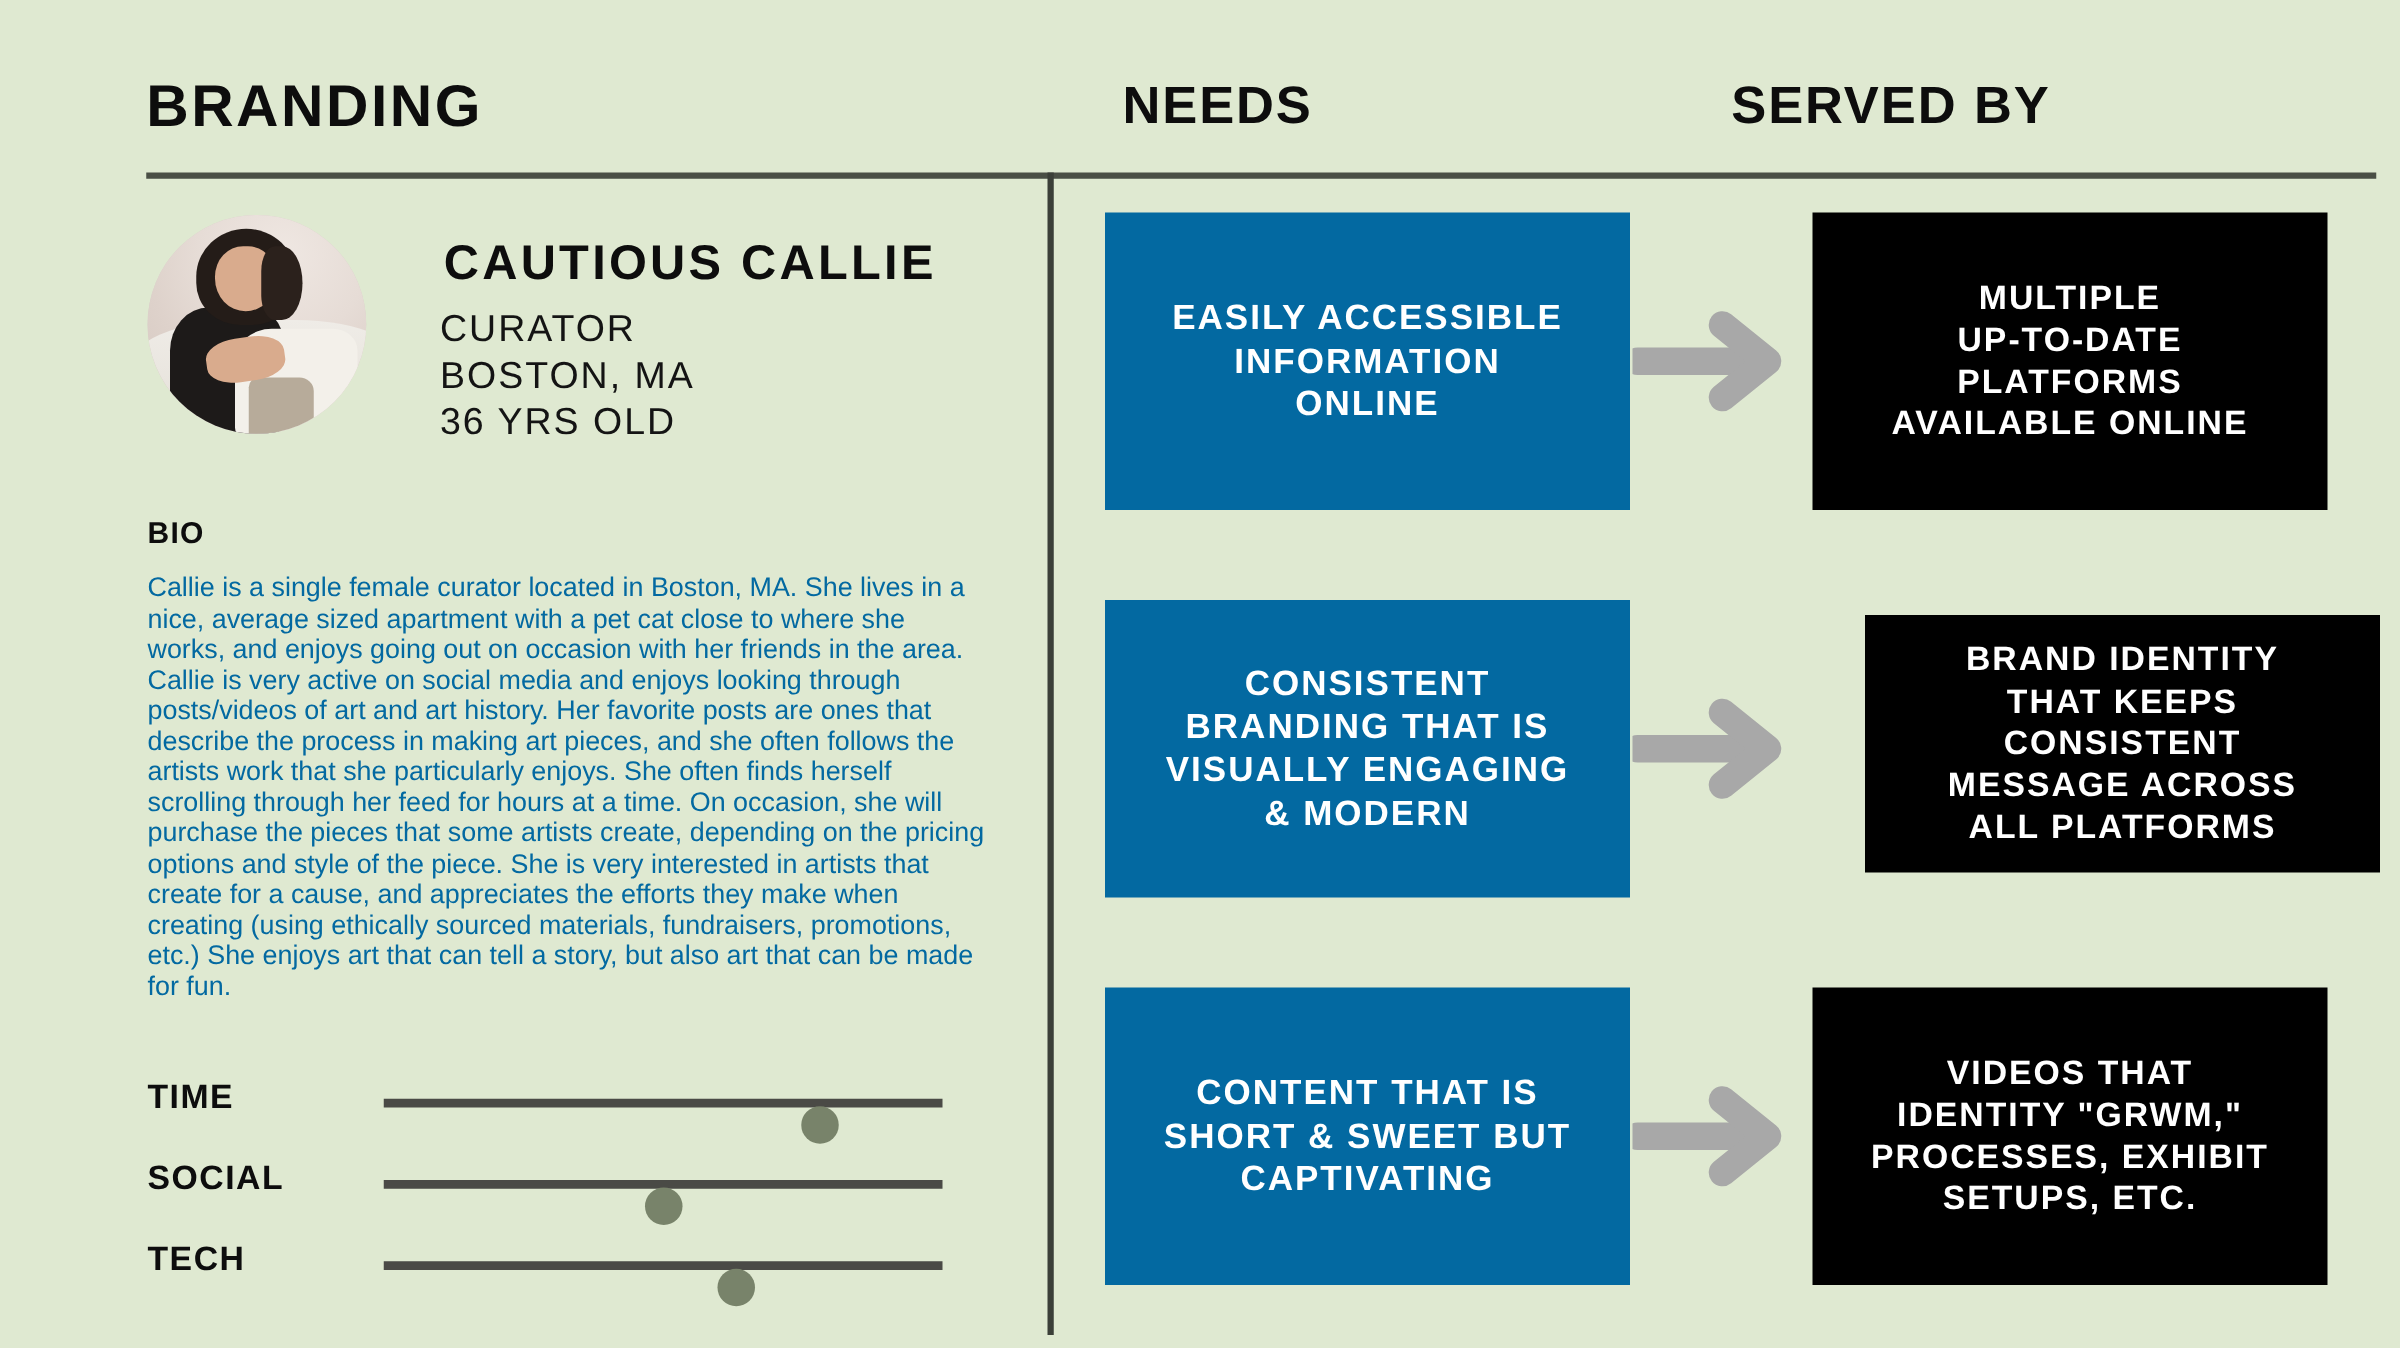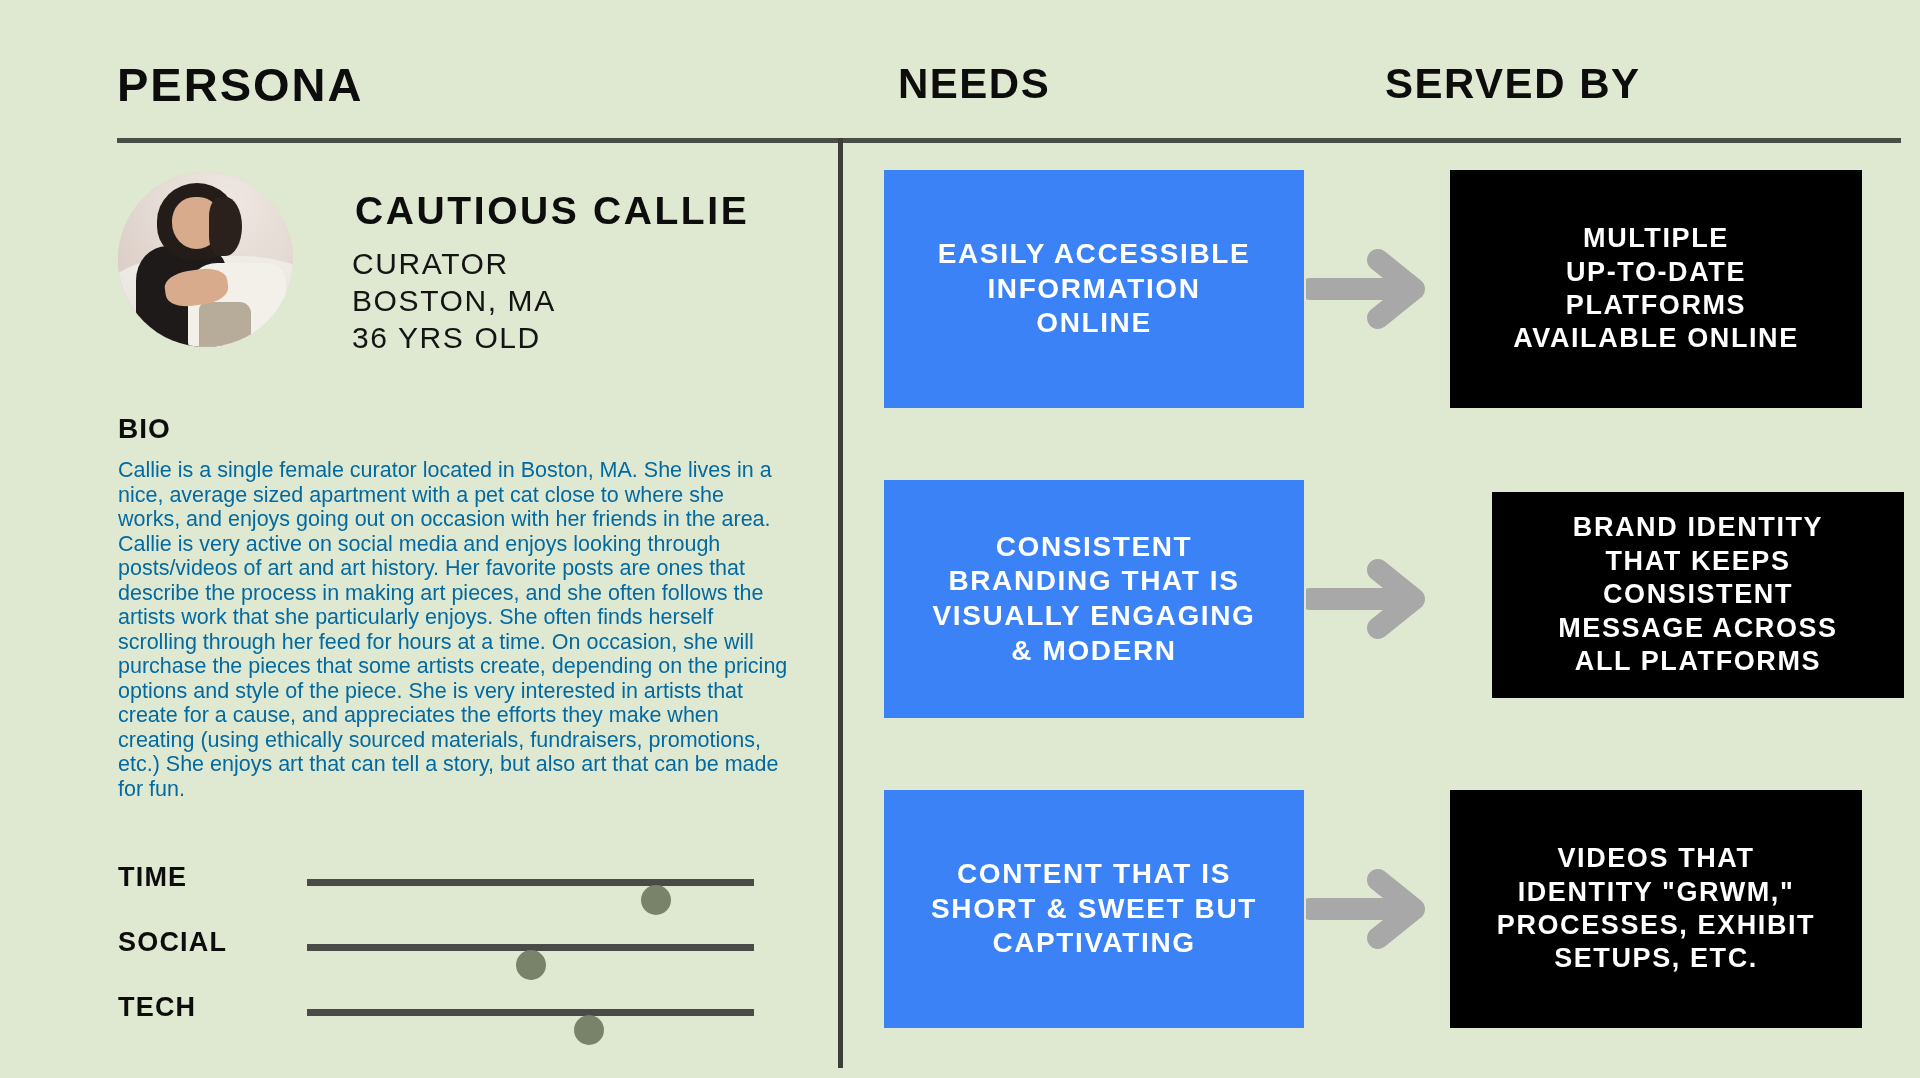--- a/index.html
+++ b/index.html
@@ -174,21 +174,21 @@
     line-height: 37px;
     color: #141414;
     white-space: pre-line;
   }
 
   
   #bio-title {
     position: absolute;
     left: 118px;
     top: 413px;
-    font-size: 28px;
+    font-size: 24px;
     font-weight: bold;
     letter-spacing: 1px;
     color: #0d0d0d;
   }
   #bio-text {
     position: absolute;
     left: 118px;
     top: 458px;
     width: 672px;
     font-size: 21.5px;
@@ -248,21 +248,21 @@
     font-weight: bold;
     letter-spacing: 1.6px;
     line-height: 1.24;
     white-space: pre-line;
     box-sizing: border-box;
     padding: 8px 14px;
   }
   .need-box {
     left: 884px;
     width: 420px;
-    background: #3b82f6;
+    background: #0369a1;
     font-size: 28px;
   }
   .served-box {
     left: 1450px;
     width: 412px;
     background: #000000;
     font-size: 27px;
   }
   #need-0   { top: 170px; height: 238px; }
   #need-1   { top: 480px; height: 238px; }
@@ -280,21 +280,21 @@
   #arrow-0 { top: 244px; }
   #arrow-1 { top: 554px; }
   #arrow-2 { top: 864px; }
   .arrow svg { display: block; width: 140px; height: 90px; }
 </style>
 </head>
 <body>
 
 <div class="canvas">
 
-  <div class="col-header" id="hdr-persona">PERSONA</div>
+  <div class="col-header" id="hdr-persona">BRANDING</div>
   <div class="col-header" id="hdr-needs">NEEDS</div>
   <div class="col-header" id="hdr-served">SERVED BY</div>
 
   <div class="rule-h"></div>
   <div class="rule-v"></div>
 
   <div id="avatar">
     <div class="ph-bg"></div>
     <div class="ph-sofa"></div>
     <div class="ph-body"></div>

